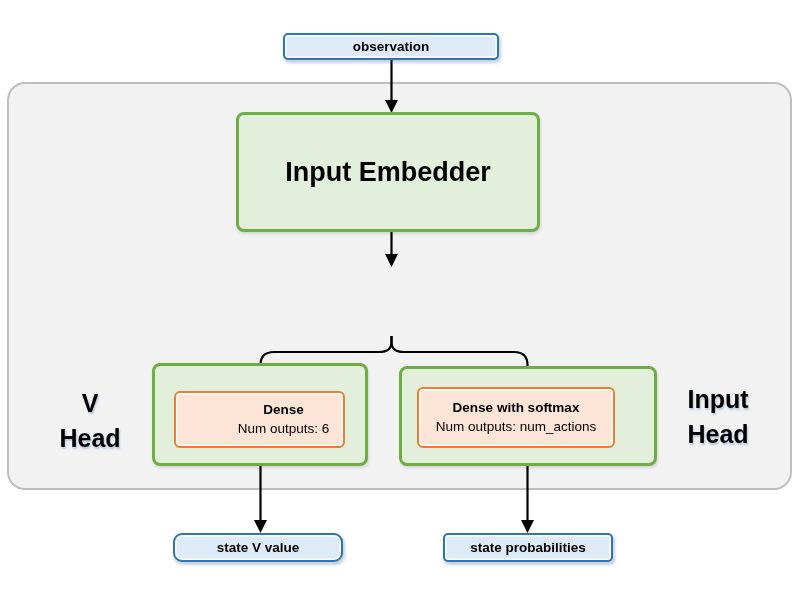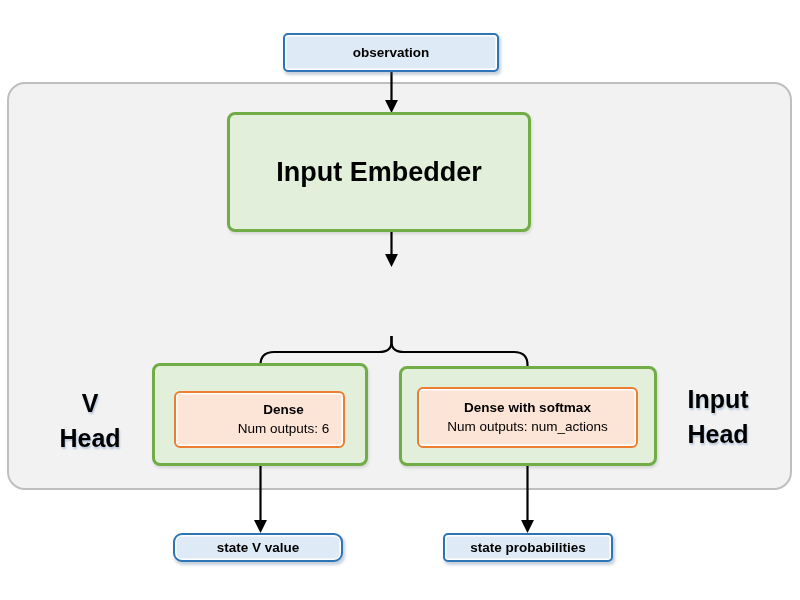--- a/index.html
+++ b/index.html
@@ -88,42 +88,42 @@
     <g stroke="#000000" stroke-width="2.2" fill="none">
       <path d="M391.5 60 V101" marker-end="url(#ah)"></path>
       <path d="M391.5 232 V255" marker-end="url(#ah)"></path>
       <path d="M391.5 336 V342 C391.5 349 387 352 379 352 H274 C265 352 260.5 356.5 260.5 365 V377" marker-end="url(#ah)"></path>
       <path d="M391.5 336 V342 C391.5 349 396 352 404 352 H514 C523 352 527.5 356.5 527.5 365 V377" marker-end="url(#ah)"></path>
       <path d="M260.5 448 V521" marker-end="url(#ah)"></path>
       <path d="M527.5 448 V521" marker-end="url(#ah)"></path>
     </g>
   </svg>
 
-  <div class="node blue" style="left:283px; top:33px; width:216px; height:39px;">
+  <div class="node blue" style="left:283px; top:33px; width:216px; height:27px;">
     <span>observation</span>
   </div>
 
-  <div class="node green" style="left:227px; top:112px; width:304px; height:120px;">
+  <div class="node green" style="left:236px; top:112px; width:304px; height:120px;">
     <span class="layer-title">Input Embedder</span>
   </div>
 
 
   <div class="head-label" style="left:35px; top:386px; width:110px;">
     <div>V</div>
     <div>Head</div>
   </div>
 
   <div class="node green" style="left:152px; top:363px; width:216px; height:103px;"></div>
   <div class="node orange" style="left:174px; top:391px; width:171px; height:57px;padding-left:48px;">
     <div class="dense-title">Dense</div>
     <div class="dense-sub">Num outputs: 6</div>
   </div>
 
   <div class="node green" style="left:399px; top:366px; width:258px; height:100px;"></div>
-  <div class="node orange" style="left:417px; top:387px; width:221px; height:61px;">
+  <div class="node orange" style="left:417px; top:387px; width:198px; height:61px;">
     <div class="dense-title">Dense with softmax</div>
     <div class="dense-sub">Num outputs: num_actions</div>
   </div>
 
   <div class="head-label" style="left:662px; top:382px; width:112px;">
     <div>Input</div>
     <div>Head</div>
   </div>
 
   <div class="node blue" style="left:173px; top:533px; width:170px; height:29px;border-radius:9px;">

